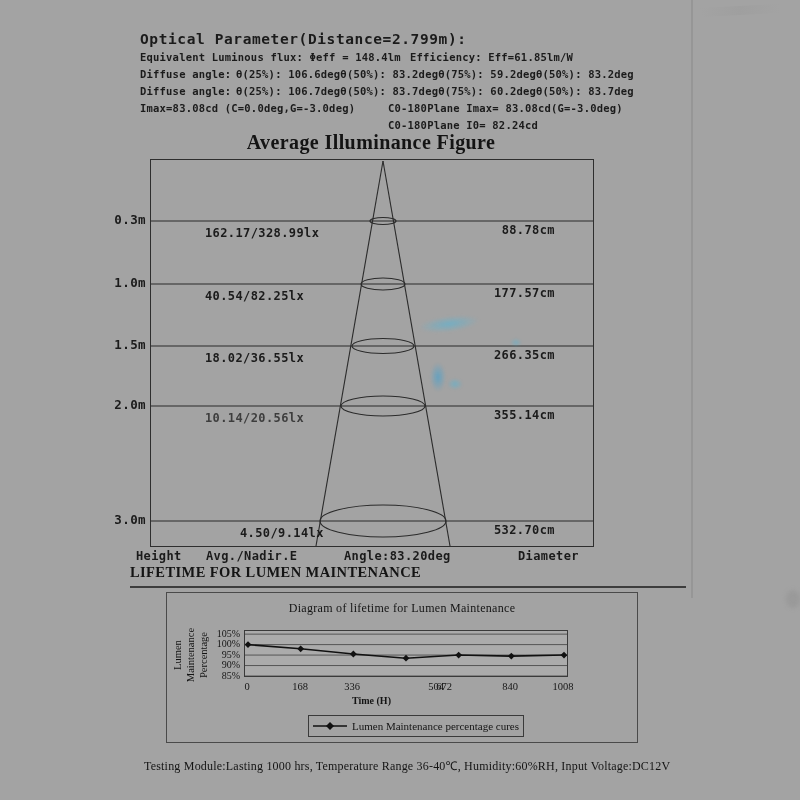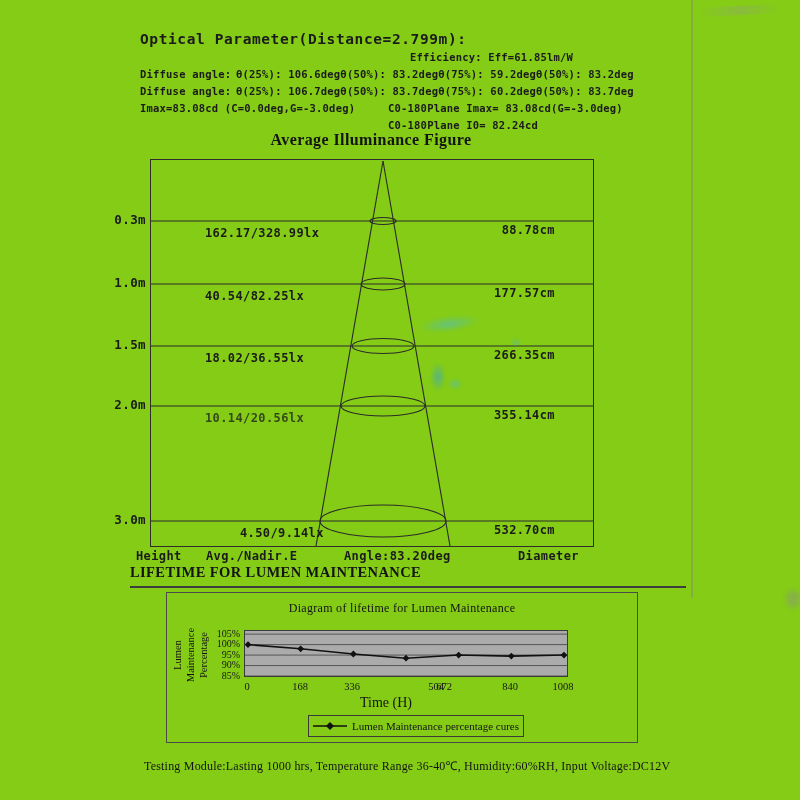--- a/index.html
+++ b/index.html
@@ -1,23 +1,23 @@
 <!DOCTYPE html>
 <html><head>
 <meta charset="utf-8">
 <style>
   html,body{margin:0;padding:0;background:#ffffff;}
-  .page{position:relative;width:800px;height:800px;background:#84cc16;overflow:hidden;
+  .page{position:relative;width:800px;height:800px;background:#a3a3a3;overflow:hidden;
         font-family:"DejaVu Sans Mono", monospace;color:#161616;}
   .abs{position:absolute;}
   .mono{font-family:"DejaVu Sans Mono", monospace;font-weight:bold;color:#1b1b1b;}
   .serif{font-family:"Liberation Serif", serif;color:#141414;}
   .hdr-title{font-size:14.5px;font-weight:bold;letter-spacing:0.6px;}
   .hdr-line{font-size:10.5px;letter-spacing:0.2px;white-space:nowrap;}
-  .fig-title{font-size:16px;font-weight:600;letter-spacing:0.4px;text-align:center;}
+  .fig-title{font-size:20px;font-weight:600;letter-spacing:0.4px;text-align:center;}
   .fig-box{border:1.6px solid #2e2e2e;background:transparent;}
   .fig-label{font-size:12px;font-weight:bold;letter-spacing:0.4px;white-space:nowrap;}
   .fig-height{font-size:12.5px;text-align:right;}
   .fig-diam{text-align:right;}
   .section-title{font-size:14.5px;font-weight:bold;letter-spacing:0.4px;text-align:left;}
   .rule{background:#3d3d3d;height:1.6px;}
   .chart-box{border:1.4px solid #4a4a4a;}
   .chart-title{font-size:12px;text-align:center;letter-spacing:0.3px;}
   .plot{border:1px solid #3a3a3a;}
   .ytick{font-size:10px;text-align:right;font-family:"Liberation Serif", serif;}
@@ -30,20 +30,21 @@
   .smudge{pointer-events:none;}
   svg line, svg ellipse, svg polyline{vector-effect:non-scaling-stroke;}
 </style>
 </head>
 <body>
 
 <div class="page">
 
   <div class="abs mono hdr-title" style="left:140px;top:31px;">Optical Parameter(Distance=2.799m):</div>
 
+  <div class="abs mono hdr-line" style="left:140px;top:51px;">Equivalent Luminous flux: Φeff = 148.4lm</div>
   <div class="abs mono hdr-line" style="left:398px;top:51px;margin-left:12px;">Efficiency: Eff=61.85lm/W</div>
 
   <div class="abs mono hdr-line" style="left:140px;top:68px;">
     <span>Diffuse angle:</span>
     <span class="abs" style="left:96px;top:0;"><span>θ(25%): 106.6deg</span><span>θ(50%): 83.2deg</span><span>θ(75%): 59.2deg</span><span>θ(50%): 83.2deg</span></span>
   </div>
 
   <div class="abs mono hdr-line" style="left:140px;top:85px;">
     <span>Diffuse angle:</span>
     <span class="abs" style="left:96px;top:0;"><span>θ(25%): 106.7deg</span><span>θ(50%): 83.7deg</span><span>θ(75%): 60.2deg</span><span>θ(50%): 83.7deg</span></span>
@@ -129,21 +130,21 @@
   </div>
 
   <div class="abs xtick" style="left:247px;top:681px;">0</div>
   <div class="abs xtick" style="left:300px;top:681px;">168</div>
   <div class="abs xtick" style="left:352px;top:681px;">336</div>
   <div class="abs xtick" style="left:405px;top:681px;margin-left:31px;">504</div>
   <div class="abs xtick" style="left:444px;top:681px;">672</div>
   <div class="abs xtick" style="left:510px;top:681px;">840</div>
   <div class="abs xtick" style="left:563px;top:681px;">1008</div>
 
-  <div class="abs serif" style="left:360px;top:695px;font-size:14px;">Time (H)</div>
+  <div class="abs serif" style="left:352px;top:695px;font-size:10px;font-weight:bold;">Time (H)</div>
 
   <div class="abs serif legend" style="left:308px;top:715px;width:214px;height:20px;">
     <svg width="34" height="10" viewBox="0 0 34 10">
       <line x1="0" y1="5" x2="34" y2="5" stroke="#111" stroke-width="1.5"></line>
       <path d="M17 1 L21 5 L17 9 L13 5 Z" fill="#111"></path>
     </svg>
     <span>Lumen Maintenance percentage cures</span>
   </div>
 
   <div class="abs serif footer" style="left:144px;top:757px;">Testing Module:Lasting 1000 hrs, Temperature Range 36-40℃, Humidity:60%RH, Input Voltage:DC12V</div>

